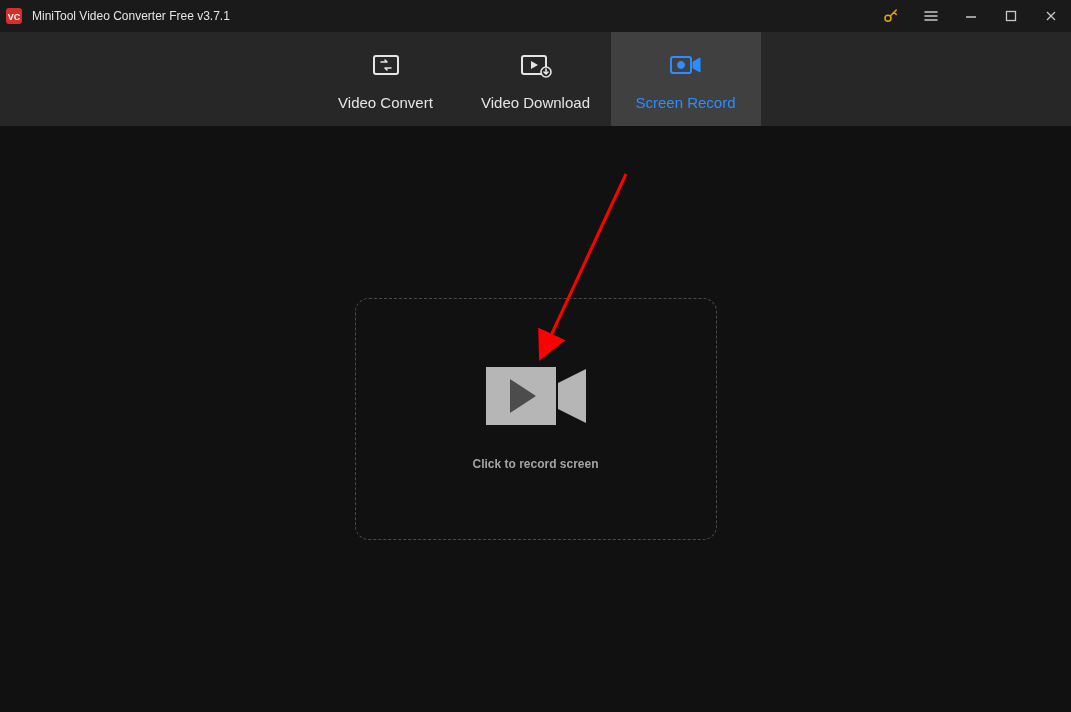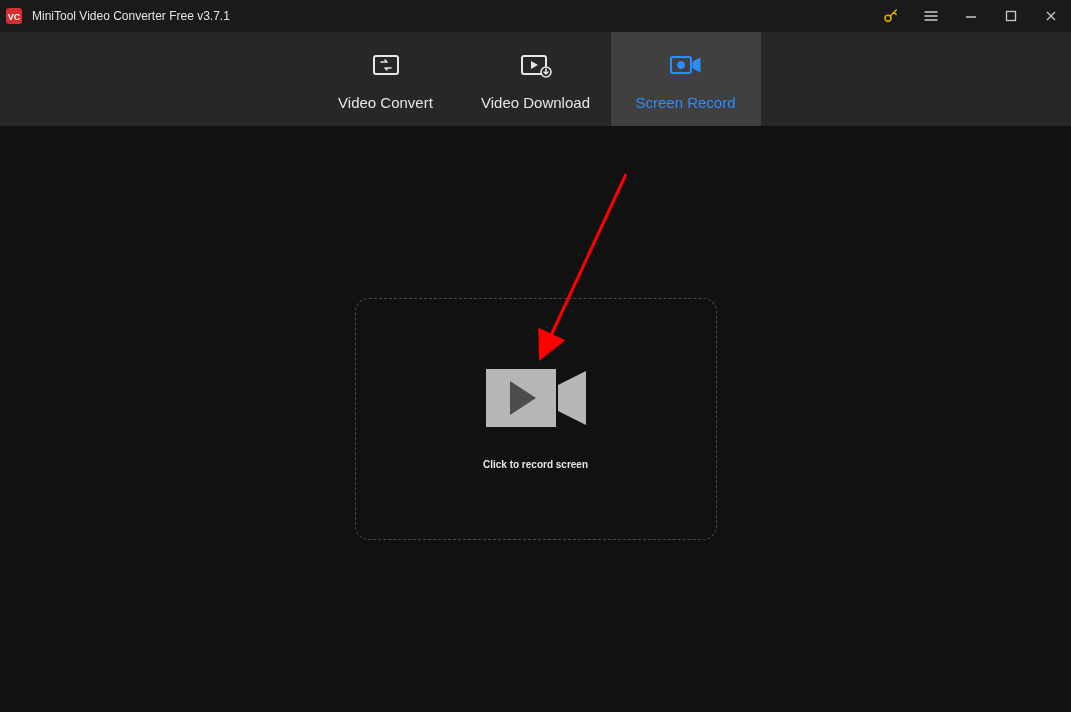--- a/index.html
+++ b/index.html
@@ -14,21 +14,21 @@
   .titlebar .tb-key { color:#e6a800; }
   
   .navbar { height:94px; background:#272727; display:flex; align-items:stretch; justify-content:center; }
   .nav-tab { width:150px; display:flex; flex-direction:column; align-items:center; justify-content:center; color:#e5e5e5; font-size:15px; cursor:pointer; position:relative; }
   .nav-tab .icon-wrap { height:34px; display:flex; align-items:center; justify-content:center; margin-bottom:12px; }
   .nav-tab.active { background:#404040; color:#2d8cff; }
   .nav-tab.active svg { stroke:#2d8cff; fill:#2d8cff; }
   
   .main { flex:1 1 auto; background:#111111; position:relative; display:flex; align-items:center; justify-content:center; }
   .record-box { width:362px; height:242px; border:1px dashed #4a4a4a; border-radius:14px; display:flex; flex-direction:column; align-items:center; justify-content:center; gap:28px; cursor:pointer; }
-  .record-box .label { color:#e5e5e5; font-size:10px; font-weight:600; }
+  .record-box .label { color:#a3a3a3; font-size:12px; font-weight:600; }
   
   .arrow-overlay { position:absolute; left:0; top:0; width:100%; height:100%; pointer-events:none; }
 </style>
 </head>
 <body>
 
 <div class="window">
 
   <div class="titlebar">
     <span class="logo">

